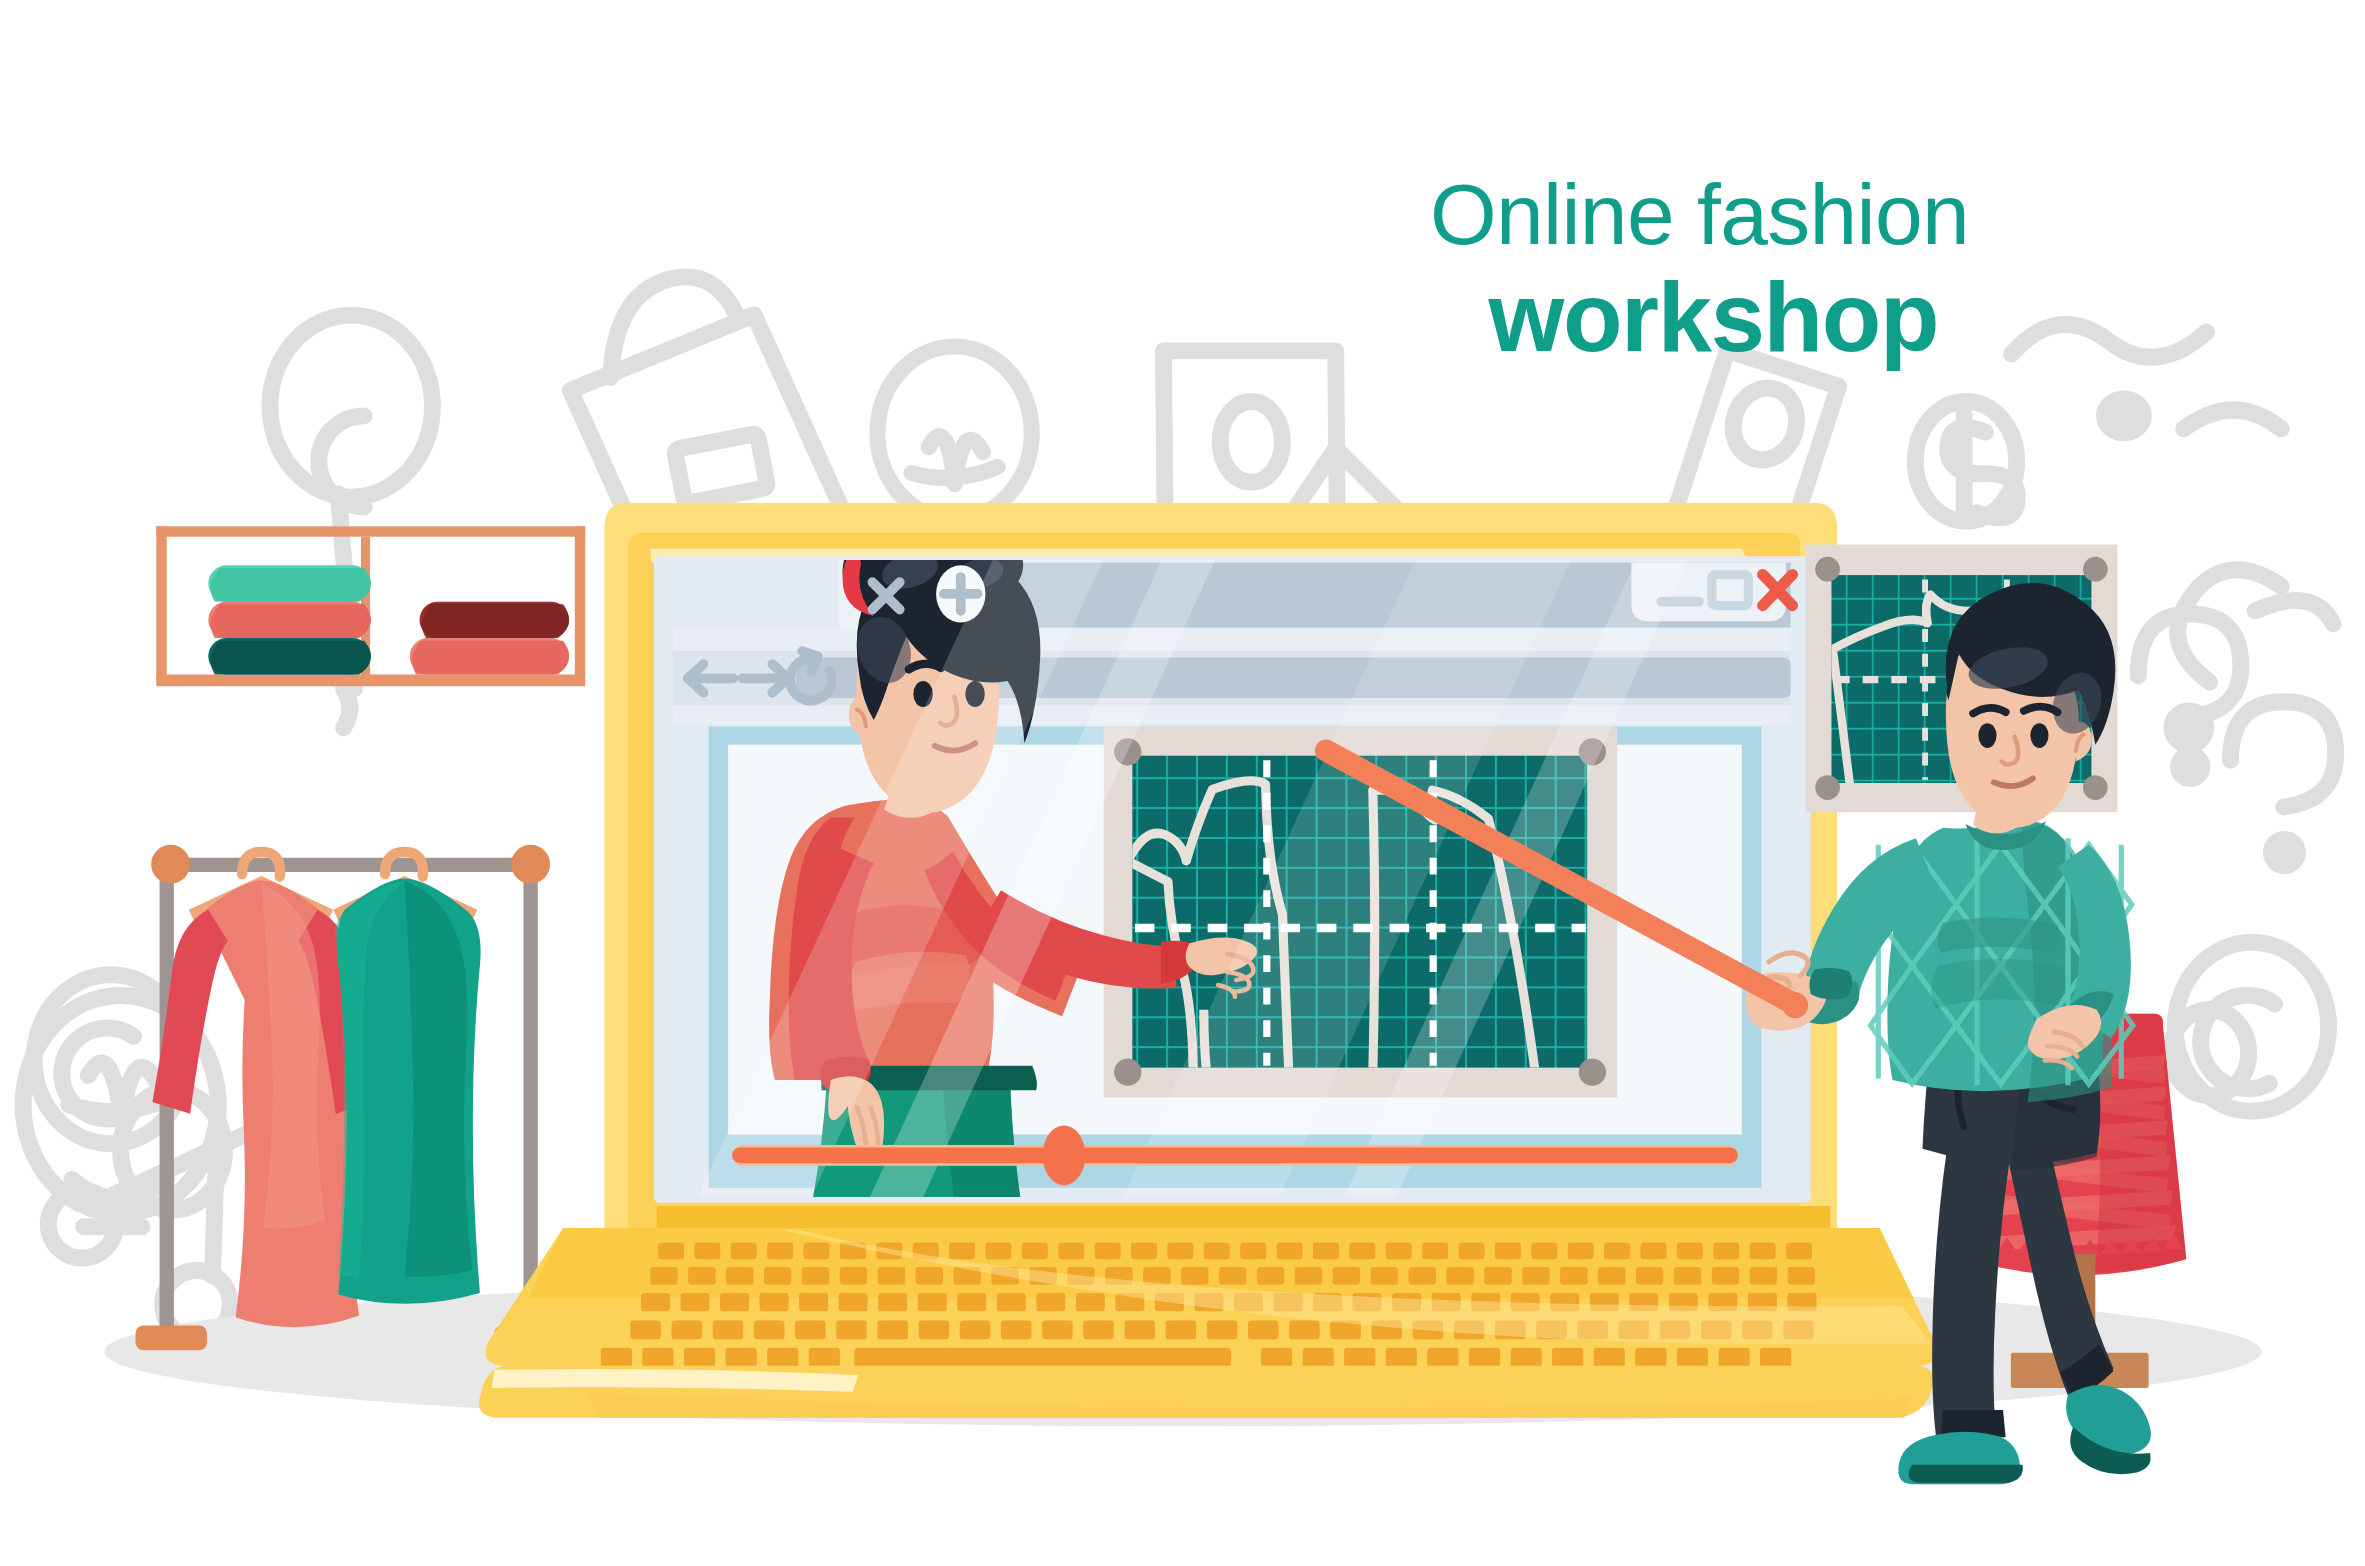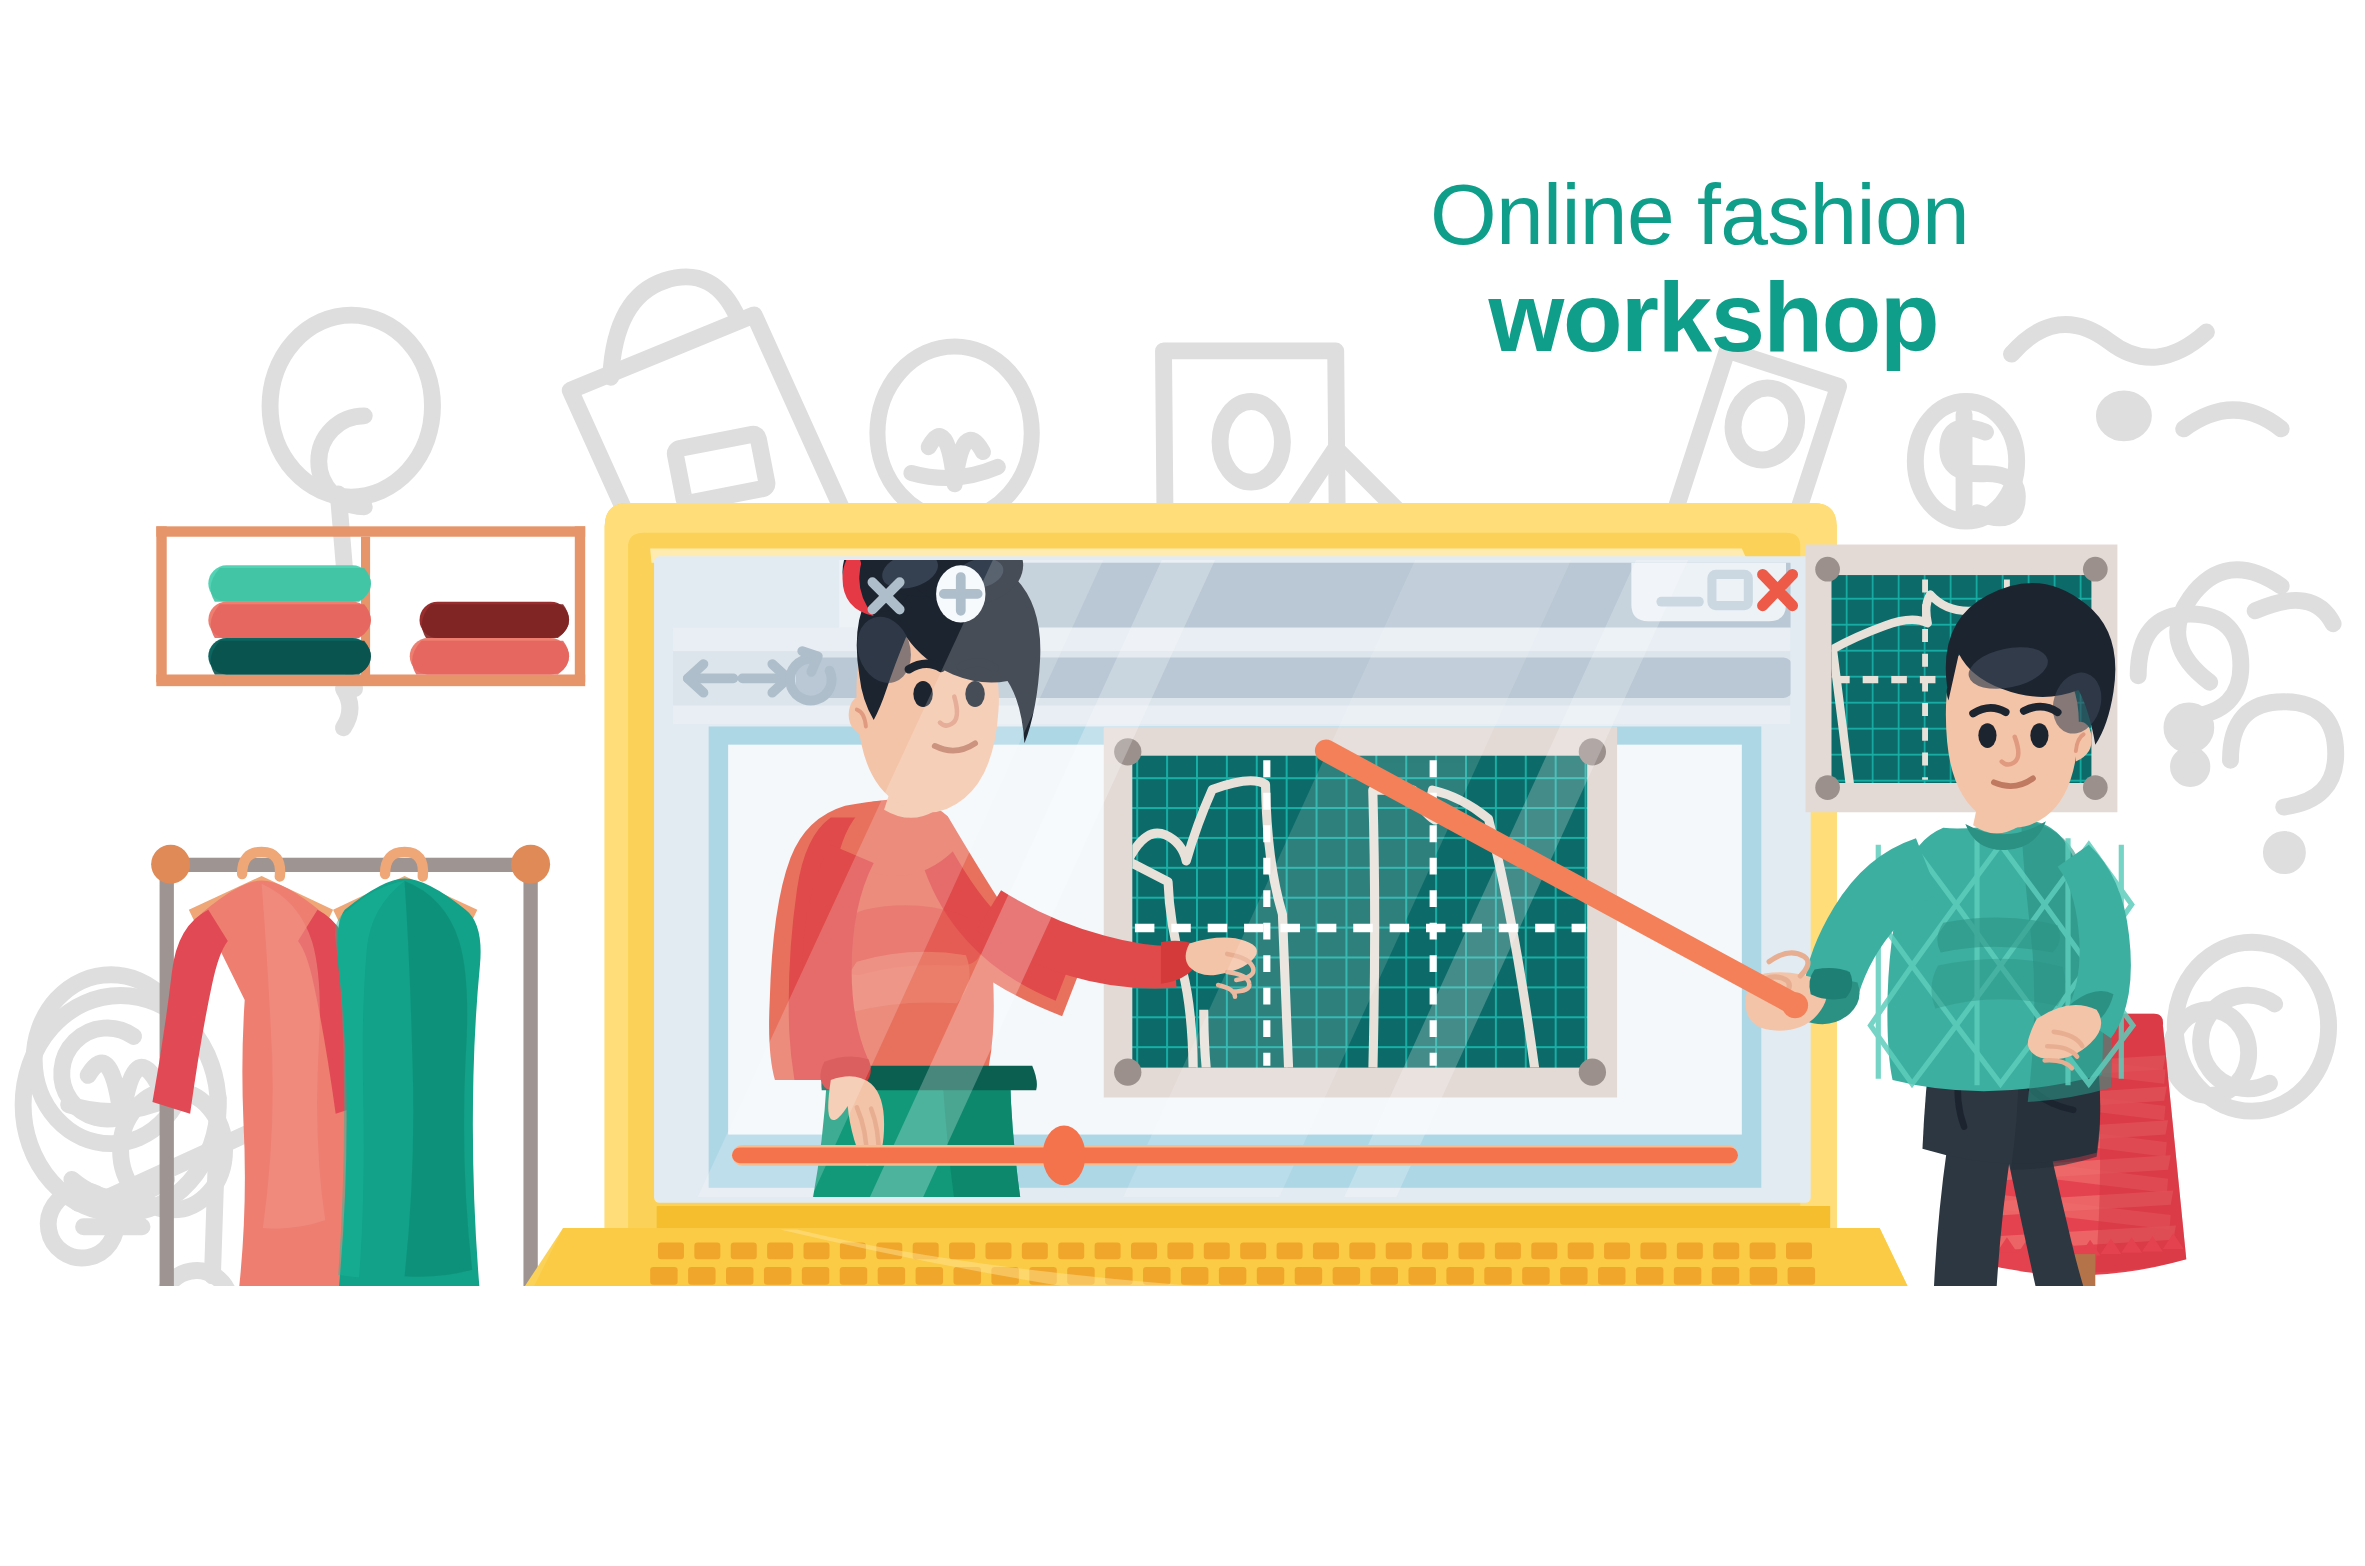--- a/index.html
+++ b/index.html
@@ -1,17 +1,17 @@
 <!DOCTYPE html>
 <html style="font-size:10.4px"><head>
 <meta charset="utf-8">
 <style>
   html,body{margin:0;padding:0;background:#fff;}
   body{font-family:"Liberation Sans",sans-serif;}
-  #stage{position:relative;width:2366px;height:1286px;background:#ffffff;overflow:hidden;}
+  #stage{position:relative;width:2366px;height:1566px;background:#ffffff;overflow:hidden;}
   #stage svg{position:absolute;inset:0;display:block;}
   .tx-title{font-family:"Liberation Sans",sans-serif;font-weight:400;font-size:132px;letter-spacing:-1px;}
   .tx-title2{font-family:"Liberation Sans",sans-serif;font-weight:700;font-size:150px;letter-spacing:-2px;}
 </style>
 </head>
 <body>
 
 <div id="stage">
 
 <svg viewBox="0 0 3640 2410" width="2366" height="1566" xmlns="http://www.w3.org/2000/svg">

